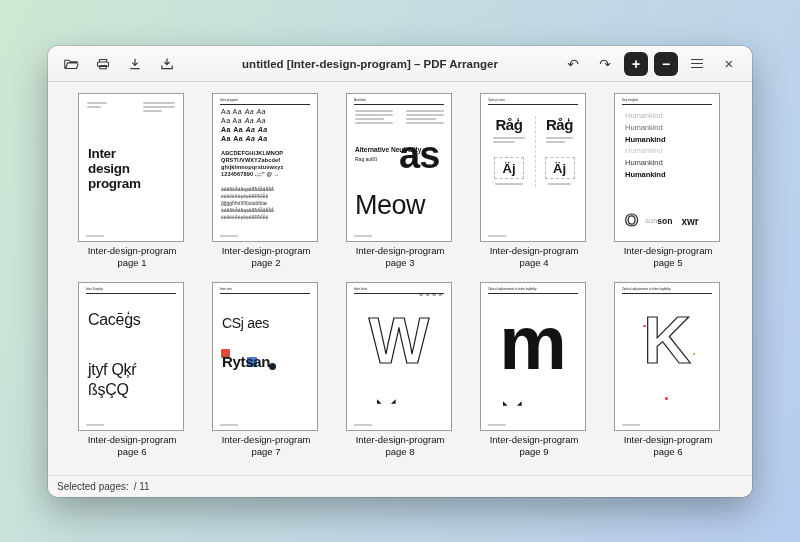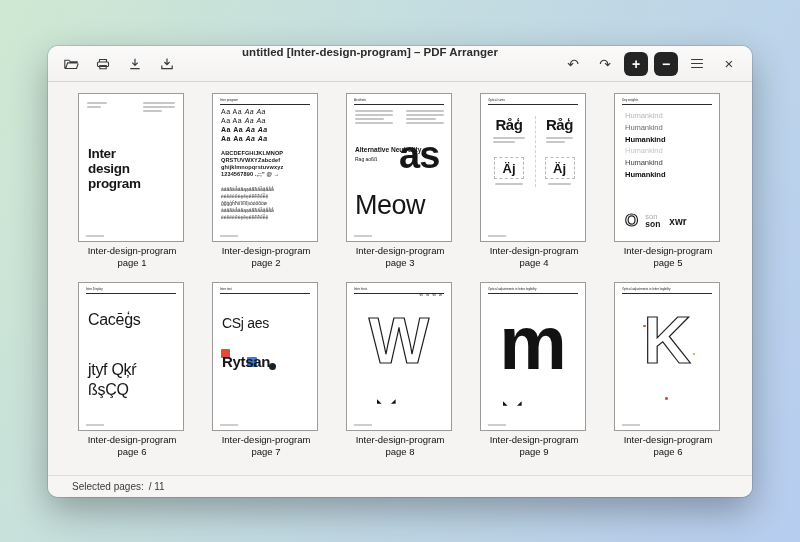--- a/index.html
+++ b/index.html
@@ -5,21 +5,21 @@
   * { margin:0; padding:0; box-sizing:border-box; }
   html,body { width:800px; height:542px; overflow:hidden; font-family:"Liberation Sans","DejaVu Sans",sans-serif; }
   body { background:linear-gradient(115deg,#cfe8d2 0%,#c4dde0 40%,#b7cdf0 100%); position:relative; }
 
   .window { position:absolute; left:48px; top:46px; width:704px; height:451px;
     background:#f6f5f4; border-radius:10px; box-shadow:0 14px 36px rgba(0,0,0,.30), 0 0 0 1px rgba(0,0,0,.12);
     display:flex; flex-direction:column; overflow:hidden; }
 
   
   .titlebar { height:36px; flex:0 0 36px; background:linear-gradient(#fbfafa,#f3f2f1);
-    border-bottom:1px solid #d8d6d4; display:flex; padding:0 10px; }
+    border-bottom:1px solid #d8d6d4; display:flex; align-items:center; padding:0 10px; }
   .tb-group { display:flex; align-items:center; gap:6px; }
   .tb-btn { width:26px; height:24px; border:none; background:transparent; border-radius:5px;
     display:flex; align-items:center; justify-content:center; color:#3a3a3a; font-size:14px; cursor:pointer; }
   .tb-btn svg { display:block; }
   .tb-title { flex:1; text-align:center; font-size:11.5px; font-weight:700; color:#2d2d2d;
     white-space:nowrap; overflow:hidden; text-overflow:ellipsis; padding:0 8px; }
   .tb-dark { width:24px; height:24px; background:#242424; color:#fff; border-radius:6px;
     font-size:14px; font-weight:700; line-height:1; }
   .menu-icon { display:flex; flex-direction:column; gap:2.5px; }
   .menu-icon i { display:block; width:12px; height:1.6px; background:#3a3a3a; border-radius:1px; }
@@ -70,21 +70,21 @@
     border:1px dashed #b9b7b5; padding:3px 0 2px; }
 
   
   .p5 .wlist { position:absolute; top:16px; left:10px; right:8px; font-size:7.6px; line-height:1.55;
     letter-spacing:-.1px; }
   .p5 .w1{font-weight:300;color:#b8b8b8;} .p5 .w2{font-weight:400;color:#6d6d6d;}
   .p5 .w3{font-weight:800;color:#0f0f0f;} .p5 .w4{font-weight:300;color:#c6c6c6;}
   .p5 .w5{font-weight:500;color:#3d3d3d;} .p5 .w6{font-weight:800;color:#0f0f0f;}
   .p5 .bottom { position:absolute; left:10px; bottom:10px; right:8px; display:flex; align-items:center; gap:7px; }
   .p5 .o { font-size:17px; font-weight:600; }
-  .p5 .soncol { display:flex; flex-direction:column; line-height:1.05; }
+  .p5 .soncol { display:flex; flex-direction:row; line-height:1.05; }
   .p5 .son1 { font-size:7.5px; color:#a9a9a9; }
   .p5 .son2 { font-size:8.5px; font-weight:800; }
   .p5 .xwr { font-size:10px; font-weight:800; margin-left:2px; }
 
   
   .p6 .l { position:absolute; left:9px; font-size:16px; letter-spacing:-.3px; }
   .p6 .l1 { top:28px; font-weight:500; }
   .p6 .l2 { top:78px; font-weight:400; }
   .p6 .l3 { top:98px; font-weight:400; }
 
@@ -100,21 +100,21 @@
   .giant { position:absolute; left:0; right:0; top:26px; text-align:center; line-height:1; }
   .p8 .g { font-size:64px; font-weight:700; }
   .p8 .tinyw { position:absolute; top:9px; right:8px; font-size:4px; letter-spacing:1px; }
   .p9 .g { font-size:76px; font-weight:800; color:#121212; }
   .p10 .g { font-size:66px; font-weight:600; }
   .dot { position:absolute; width:2.5px; height:2.5px; border-radius:50%; }
   .dot.r { background:#e0493c; } .dot.o { background:#ef8a3c; }
 
   
   .statusbar { flex:0 0 22px; background:#f6f5f4; border-top:1px solid #dedcda;
-    display:flex; align-items:center; padding:0 24px; font-size:10px; color:#3a3a3a; gap:5px; }
+    display:flex; align-items:center; padding:0 9px; font-size:10px; color:#3a3a3a; gap:5px; }
 </style>
 </head>
 <body>
 
 <div class="window">
 
   <div class="titlebar">
     <div class="tb-group">
       <button class="tb-btn">
         <span>

